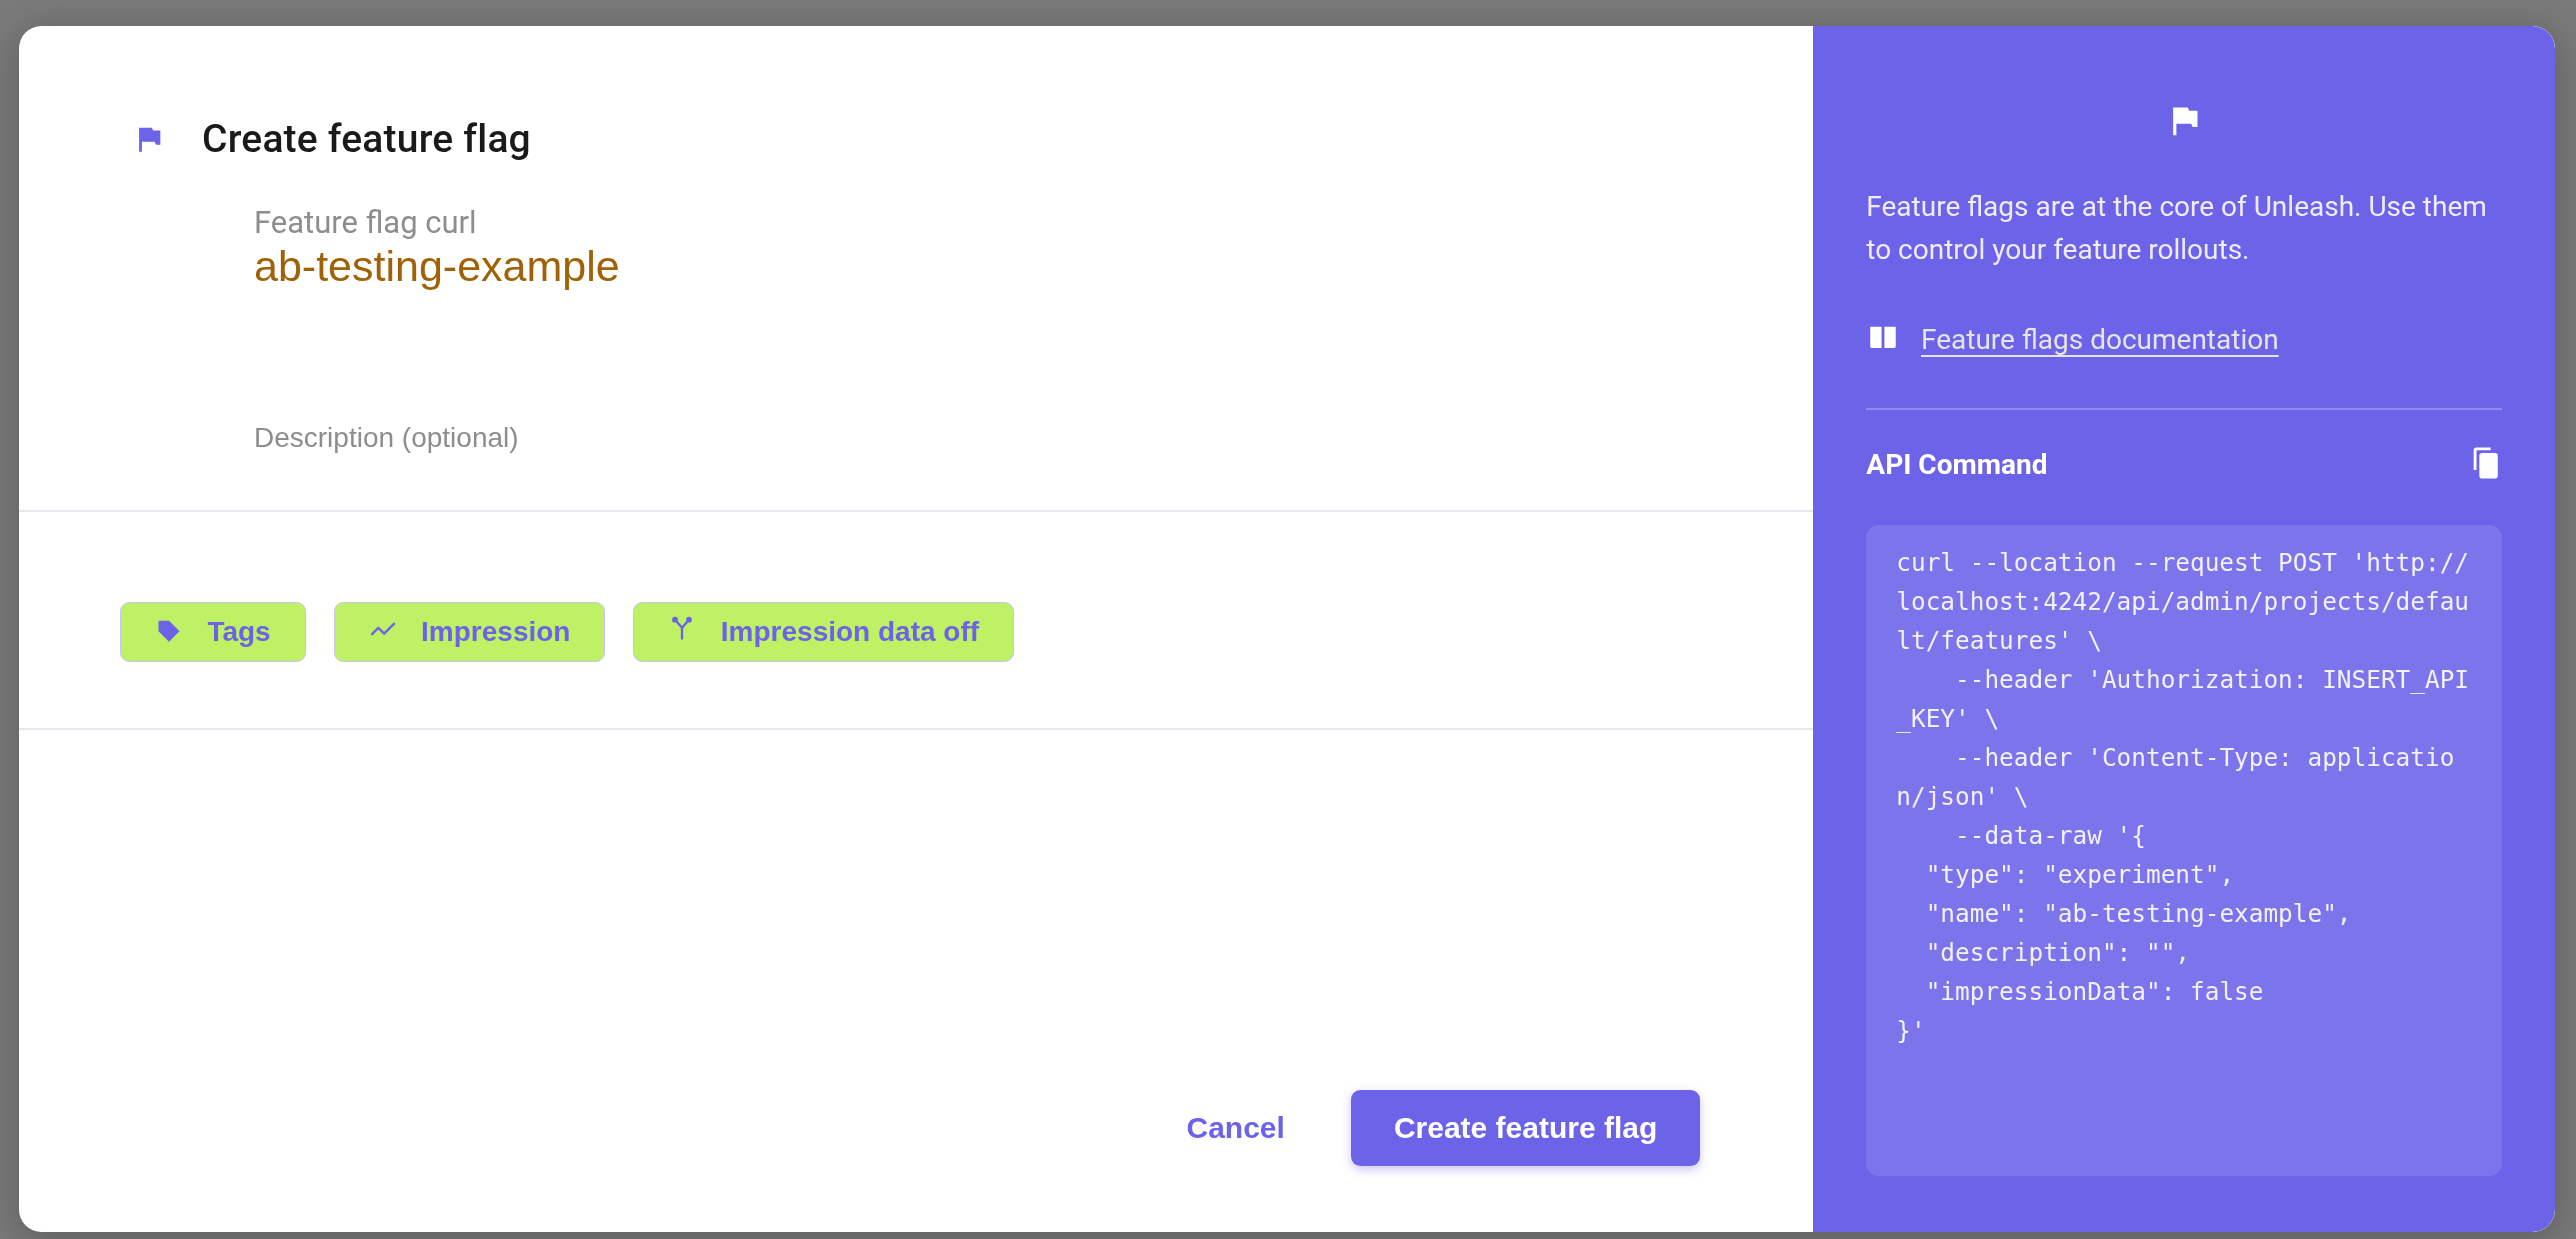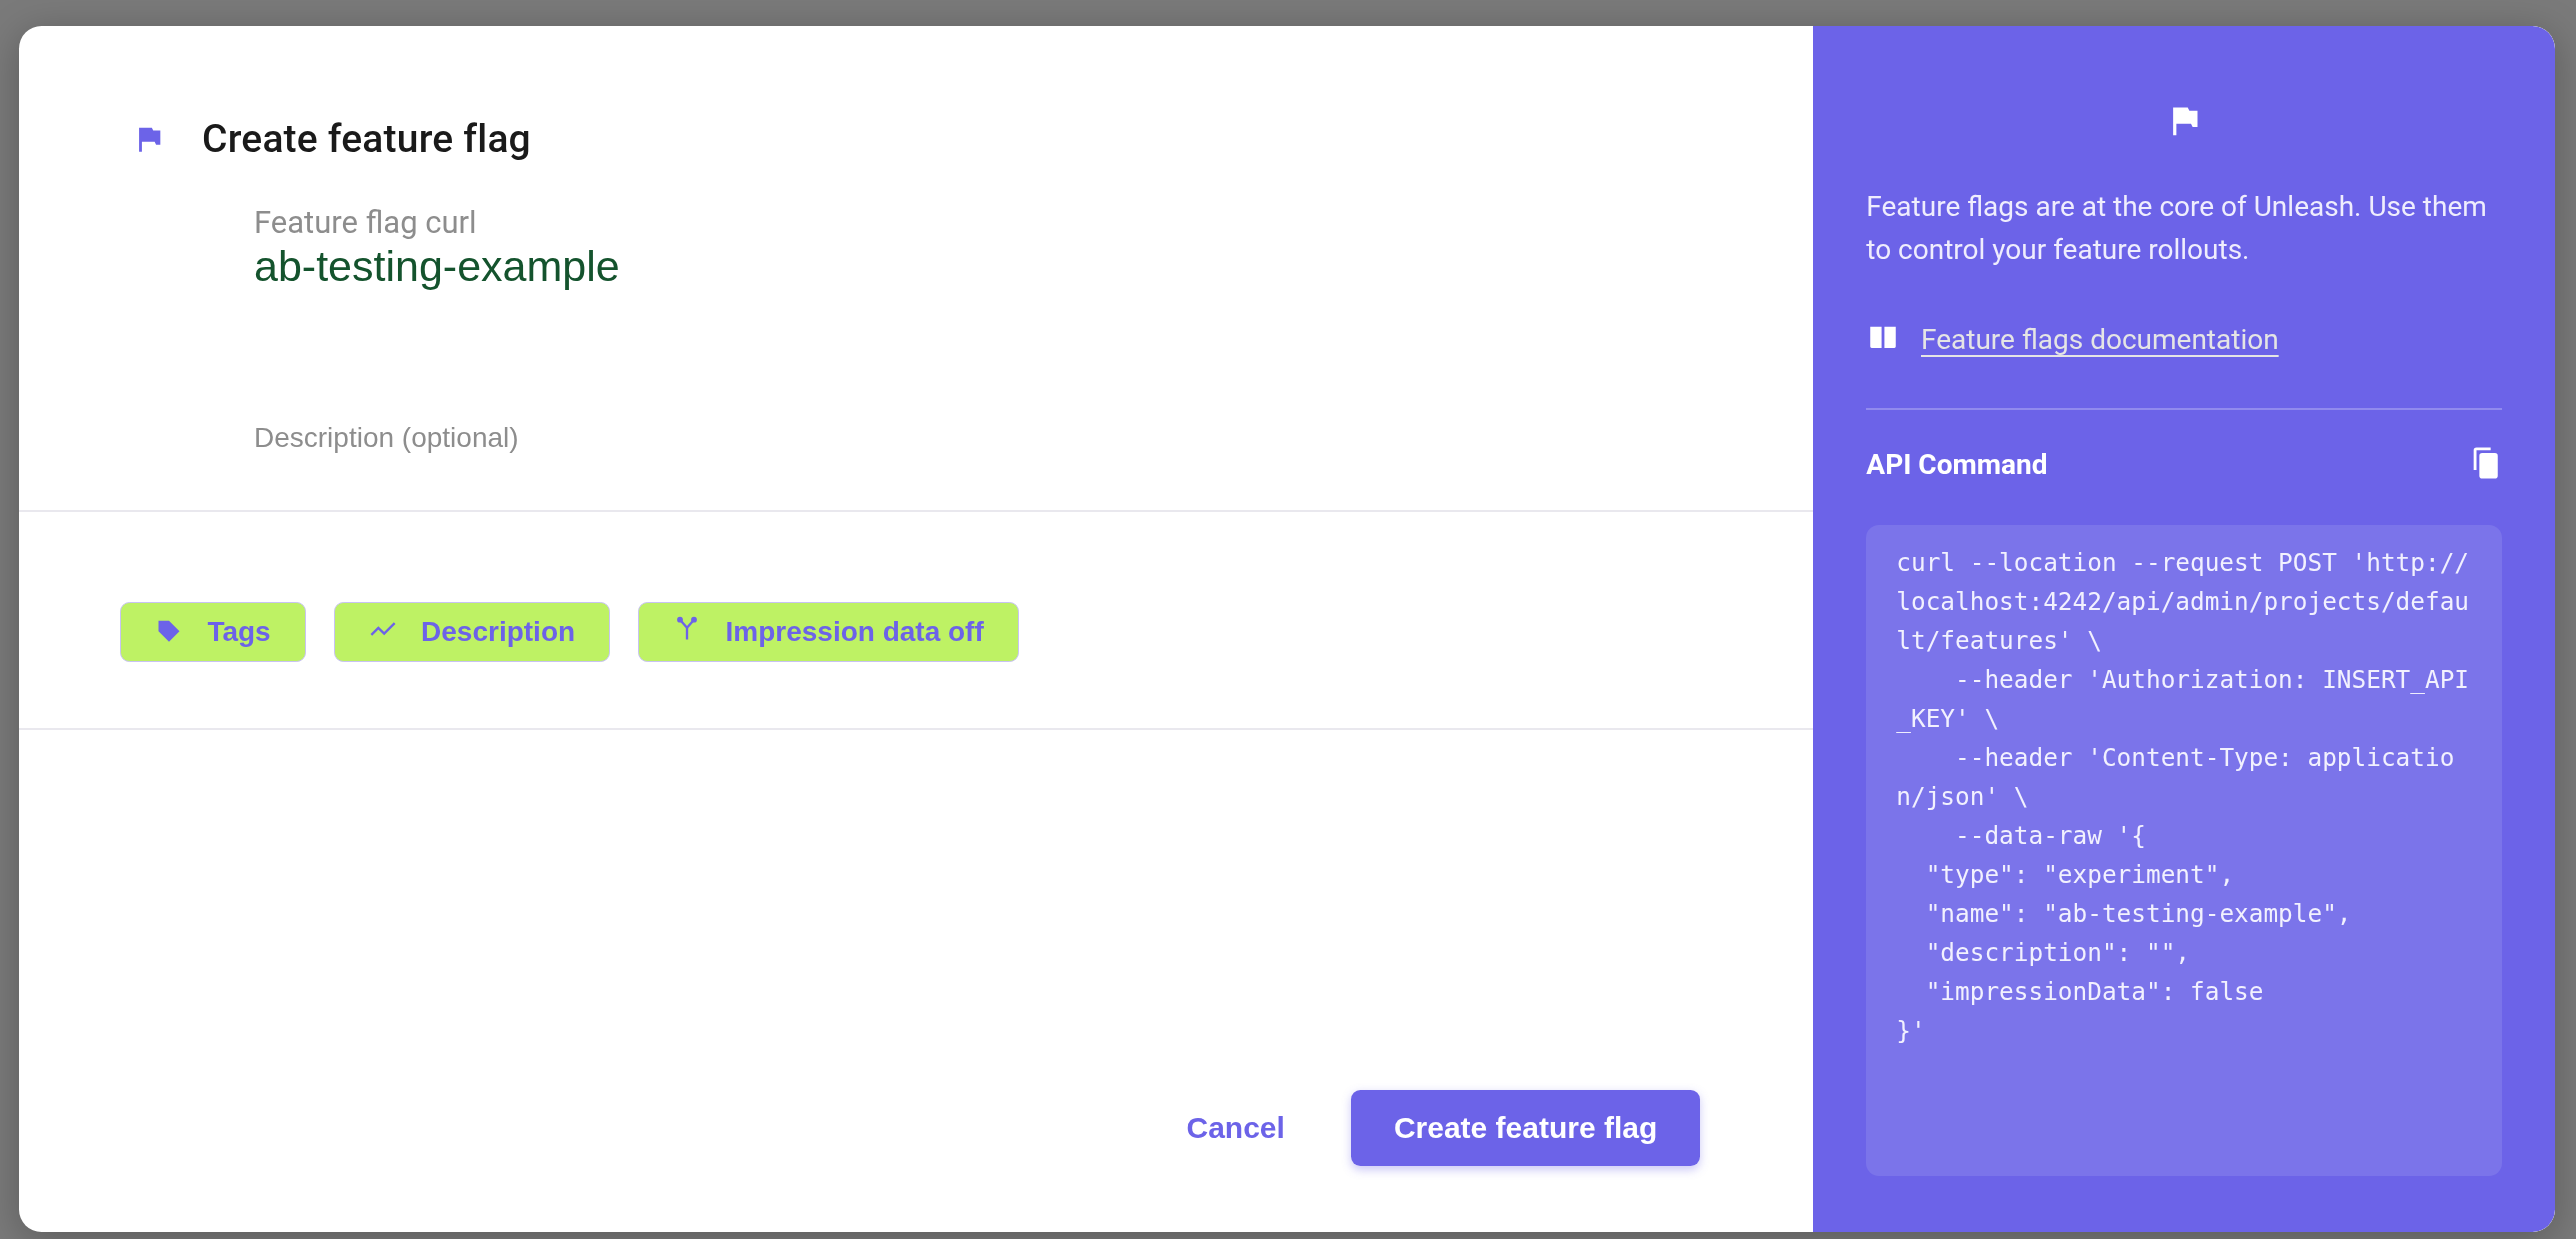--- a/index.html
+++ b/index.html
@@ -59,21 +59,21 @@
     font-size: 31px;
     color: #8d8d8d;
     margin-bottom: 1.9px;
   }
   .name-input {
     width: 100%;
     border: none;
     outline: none;
     font-size: 43px;
     font-weight: 500;
-    color: #14532d;
+    color: #a16207;
     background: transparent;
     padding: 0;
   }
   .desc-input {
     margin-top: 131px;
     width: 100%;
     border: none;
     outline: none;
     font-size: 28px;
     color: #222;
@@ -236,21 +236,21 @@
               </svg>
           </span>
           <span>Tags</span>
         </button>
         <button class="chip">
           <span>
             <svg viewBox="0 0 24 24" fill="none" stroke="currentColor" stroke-width="2">
                 <polyline points="2,17 8,11 13,16 22,7"></polyline>
               </svg>
           </span>
-          <span>Description</span>
+          <span>Impression</span>
         </button>
         <button class="chip">
           <span>
             <svg viewBox="0 0 24 24" fill="none" stroke="currentColor" stroke-width="2">
               <path d="M12 21V11"></path>
                 <path d="M12 11L6 4"></path>
                 <path d="M12 11l6-7"></path>
               <circle cx="6" cy="4" r="1.5" fill="currentColor"></circle>
                 <circle cx="18" cy="4" r="1.5" fill="currentColor"></circle>
             </svg>

